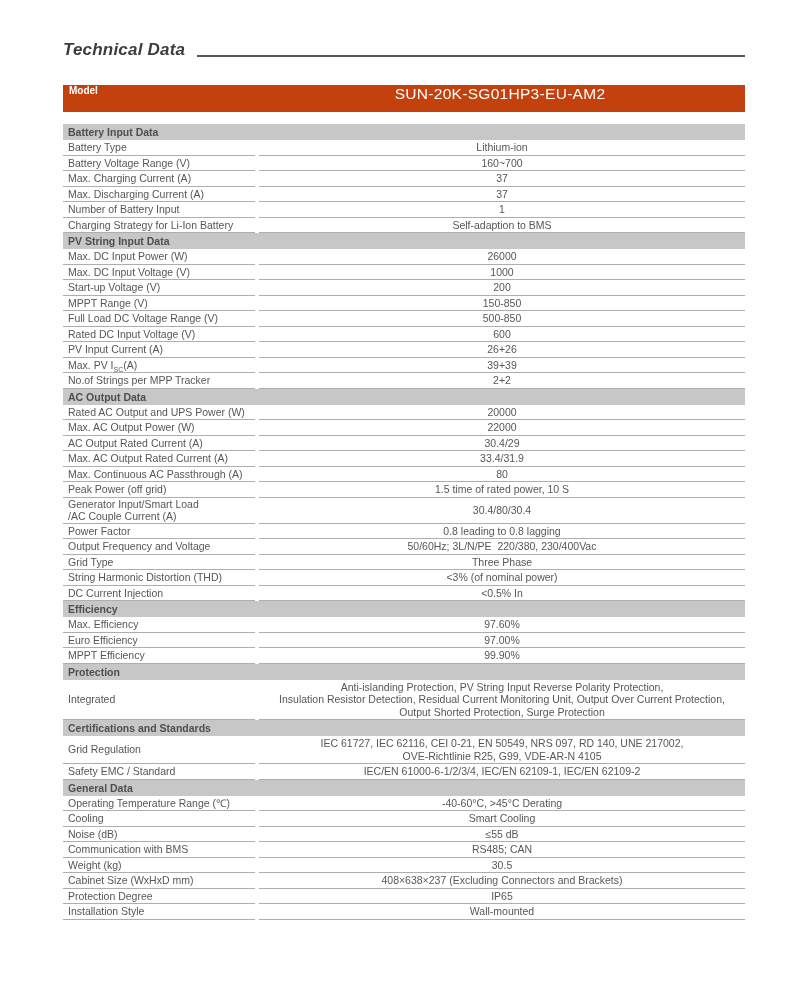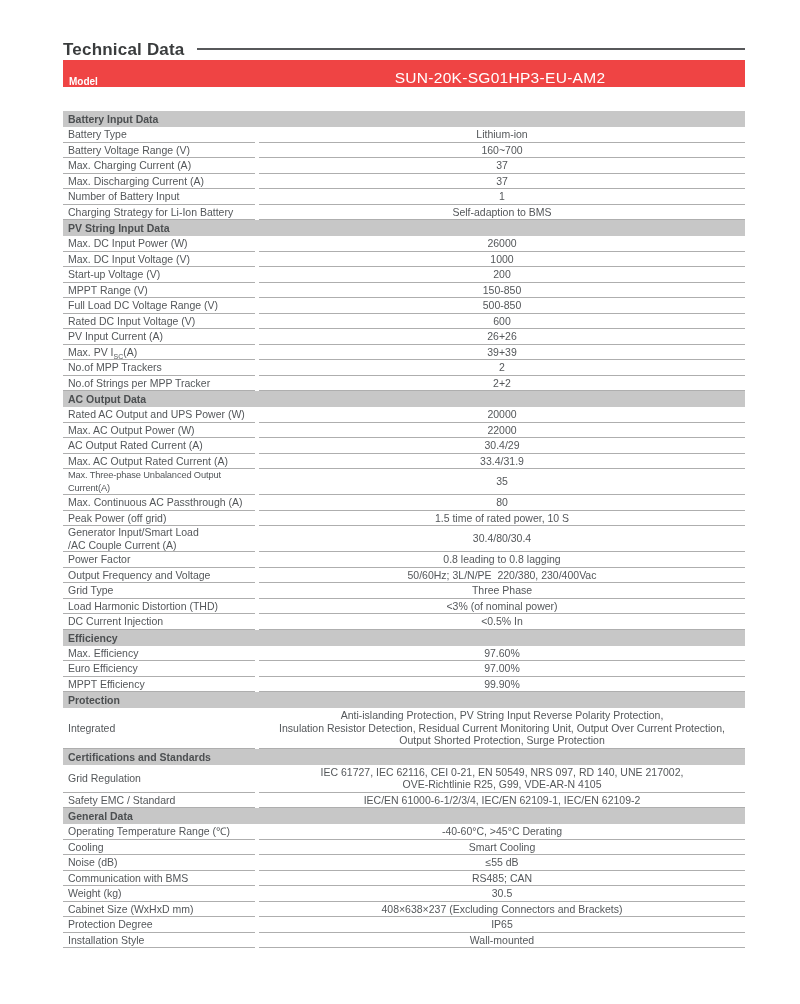--- a/index.html
+++ b/index.html
@@ -13,43 +13,44 @@
   }
   .page {
     position: absolute;
     left: 63px;
     top: 40px;
     width: 682px;
   }
   
   .title-row {
     display: flex;
-    align-items: center;
-    margin-bottom: 0;
+    align-items: flex-end;
+    margin-bottom: 25px;
+    font-style: italic;
   }
   .title {
     font-size: 17px;
     font-weight: bold;
     color: #3a3c3d;
     letter-spacing: 0.2px;
     white-space: nowrap;
   }
   .title-line {
     flex: 1;
     border-bottom: 2px solid #57585a;
     margin-left: 12px;
     margin-bottom: 3px;
   }
   
   .model-bar {
     display: flex;
-    align-items: flex-end;
-    background: #ef4444;
+    align-items: flex-start;
+    background: #c2410c;
     height: 27px;
-    margin-bottom: 24px;
+    margin-bottom: 12px;
   }
   .model-label {
     width: 192px;
     box-sizing: border-box;
     padding-left: 6px;
     color: #ffffff;
     font-weight: bold;
     font-size: 10px;
   }
   .model-value {
@@ -229,28 +230,20 @@
       <div class="row">
         <div class="cell label">
           <span>Max. PV I<sub>SC</sub>(A)</span>
         </div>
         <div class="cell value">
           <span>39+39</span>
         </div>
       </div>
       <div class="row">
         <div class="cell label">
-          <span>No.of MPP Trackers</span>
-        </div>
-        <div class="cell value">
-          <span>2</span>
-        </div>
-      </div>
-      <div class="row">
-        <div class="cell label">
           <span>No.of Strings per MPP Tracker</span>
         </div>
         <div class="cell value">
           <span>2+2</span>
         </div>
       </div>
       <div class="section-row">
         <div class="sec-cell sec-label">AC Output Data</div>
         <div class="sec-cell"></div>
       </div>
@@ -280,28 +273,20 @@
       </div>
       <div class="row">
         <div class="cell label">
           <span>Max. AC Output Rated Current (A)</span>
         </div>
         <div class="cell value">
           <span>33.4/31.9</span>
         </div>
       </div>
       <div class="row">
-        <div class="cell label condensed">
-          <span>Max. Three-phase Unbalanced Output Current(A)</span>
-        </div>
-        <div class="cell value">
-          <span>35</span>
-        </div>
-      </div>
-      <div class="row">
         <div class="cell label">
           <span>Max. Continuous AC Passthrough (A)</span>
         </div>
         <div class="cell value">
           <span>80</span>
         </div>
       </div>
       <div class="row">
         <div class="cell label">
           <span>Peak Power (off grid)</span>
@@ -337,21 +322,21 @@
       <div class="row">
         <div class="cell label">
           <span>Grid Type</span>
         </div>
         <div class="cell value">
           <span>Three Phase</span>
         </div>
       </div>
       <div class="row">
         <div class="cell label">
-          <span>Load Harmonic Distortion (THD)</span>
+          <span>String Harmonic Distortion (THD)</span>
         </div>
         <div class="cell value">
           <span>&lt;3% (of nominal power)</span>
         </div>
       </div>
       <div class="row">
         <div class="cell label">
           <span>DC Current Injection</span>
         </div>
         <div class="cell value">

